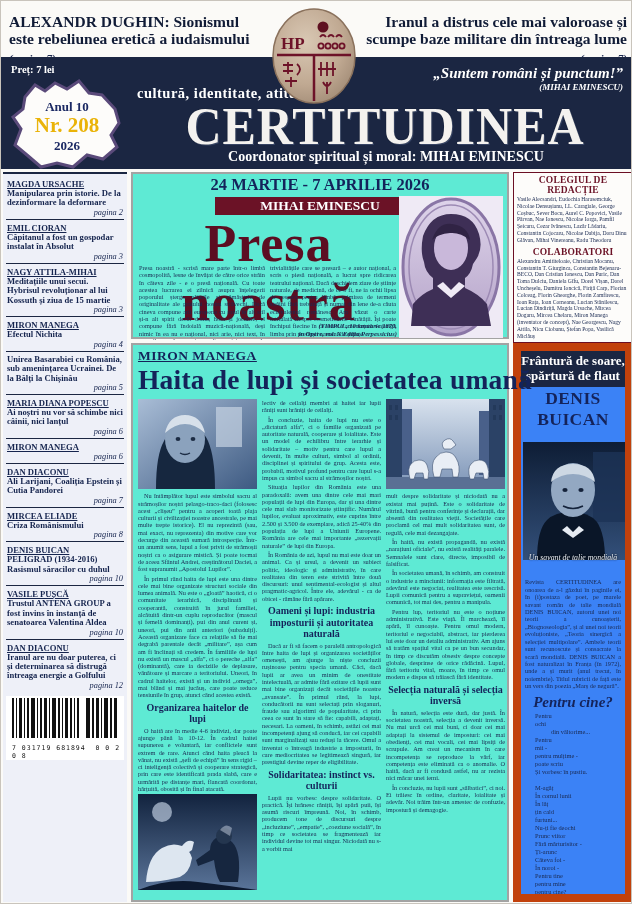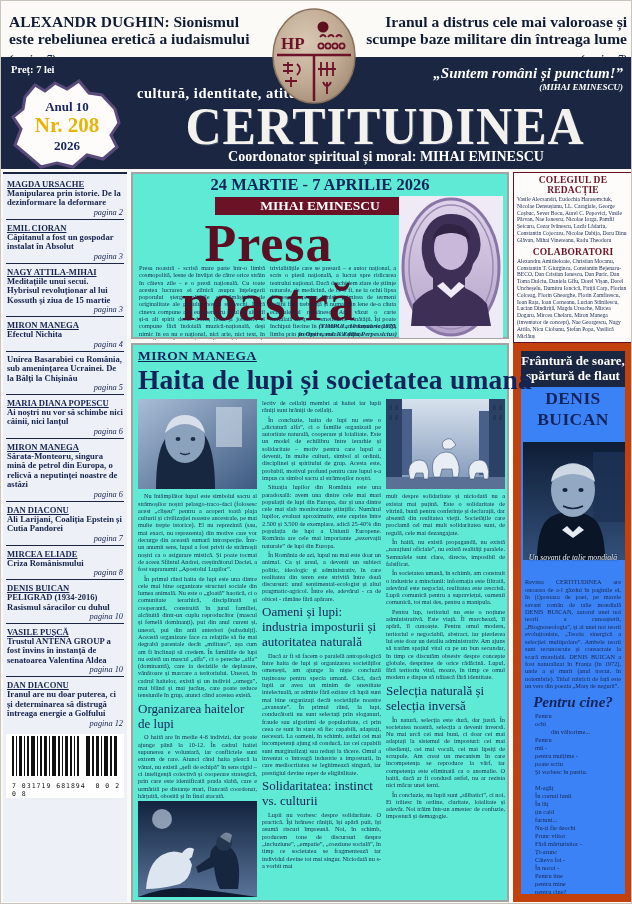--- a/index.html
+++ b/index.html
@@ -53,21 +53,21 @@
   .presa-cite { position:absolute; left:134px; top:148px; width:130px; font-size:6.6px; font-style:italic; font-weight:bold; color:#1a2a52; text-align:right; line-height:1.2; }
   .eminescu-oval { position:absolute; right:4px; top:22px; }
   .presa-box { height:170px; }
 
   .haita-box { flex:1; padding:3px 5px; }
   .manega-name { font-weight:bold; font-size:13.5px; color:#14235a; text-decoration:underline; letter-spacing:.5px; }
   .haita-head { font-size:27.5px; font-weight:bold; color:#14235a; letter-spacing:.2px; white-space:nowrap; margin:0 0 3px 0; }
   .haita-cols { display:flex; gap:5px; }
   .hcol { width:119px; flex:none; font-size:6.3px; line-height:1.16; color:#1a2a52; text-align:justify; height:498px; overflow:hidden; }
   .hcol .img { margin-bottom:2px; }
-  .hsub { font-weight:normal; font-size:13px; color:#14235a; text-align:left; margin:3px 0 2px 0; line-height:1.15; }
+  .hsub { font-weight:bold; font-size:10px; color:#14235a; text-align:center; margin:3px 0 2px 0; line-height:1.15; }
   .hcol p { margin-bottom:2px; text-indent:6px; }
 
   
   .rsb { width:120px; flex:none; display:flex; flex-direction:column; }
   .redbox { border:1.5px solid #6b0f24; background:#fdfcfa; padding:2px 3px; }
   .redbox .rt { color:#6b1226; font-weight:bold; font-size:9.5px; text-align:center; letter-spacing:.2px; }
   .redbox .names { font-size:5.6px; line-height:1.22; color:#1a2a52; text-align:left; margin:1px 0 3px 0; }
   .buicanbox { border:8px solid #c2410c; background:#3b82f6; flex:1; padding:0 0 8px 0; overflow:hidden; }
   .fraubanner { background:#1b2642; color:#fff; text-align:center; font-weight:bold; font-size:13px; line-height:1.15; padding:3px 0; white-space:pre-line; }
   .buican-name { text-align:center; font-weight:bold; font-size:17.5px; color:#14235a; letter-spacing:.4px; margin:1px 0 1px 0; }
@@ -167,21 +167,20 @@
         <div class="ti">Unirea Basarabiei cu România, sub amenințarea Ucrainei. De la Bălți la Chișinău</div>
         <div class="pg">pagina 5</div>
       </div>
       <div class="lsb-item">
         <div class="au">MARIA DIANA POPESCU</div>
         <div class="ti">Ai noștri nu vor să schimbe nici câinii, nici lanțul</div>
         <div class="pg">pagina 6</div>
       </div>
       <div class="lsb-item">
         <div class="au">MIRON MANEGA</div>
-        <div class="ti">Sărata-Monteoru, singura mină de petrol din Europa, o relicvă a neputinței noastre de astăzi</div>
         <div class="pg">pagina 6</div>
       </div>
       <div class="lsb-item">
         <div class="au">DAN DIACONU</div>
         <div class="ti">Ali Larijani, Coaliția Epstein și Cutia Pandorei</div>
         <div class="pg">pagina 7</div>
       </div>
       <div class="lsb-item">
         <div class="au">MIRCEA ELIADE</div>
         <div class="ti">Criza Românismului</div>

